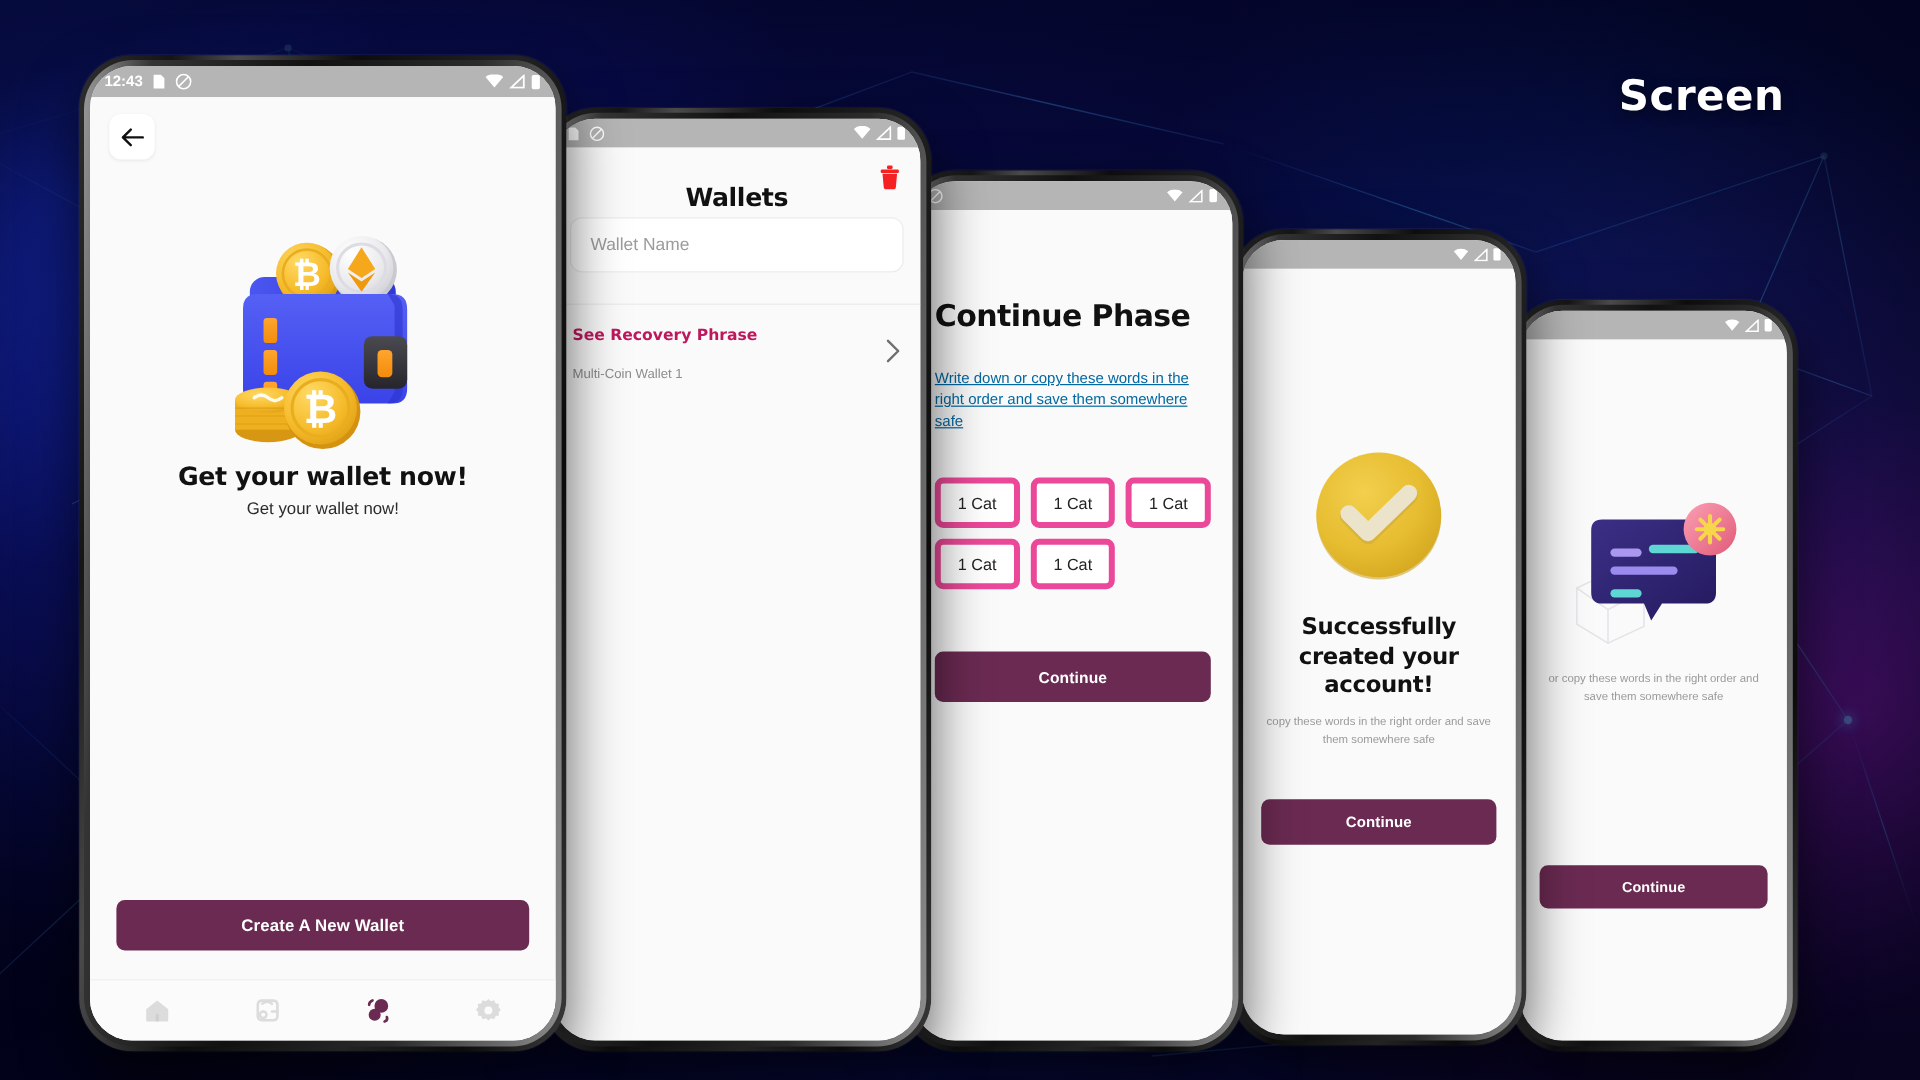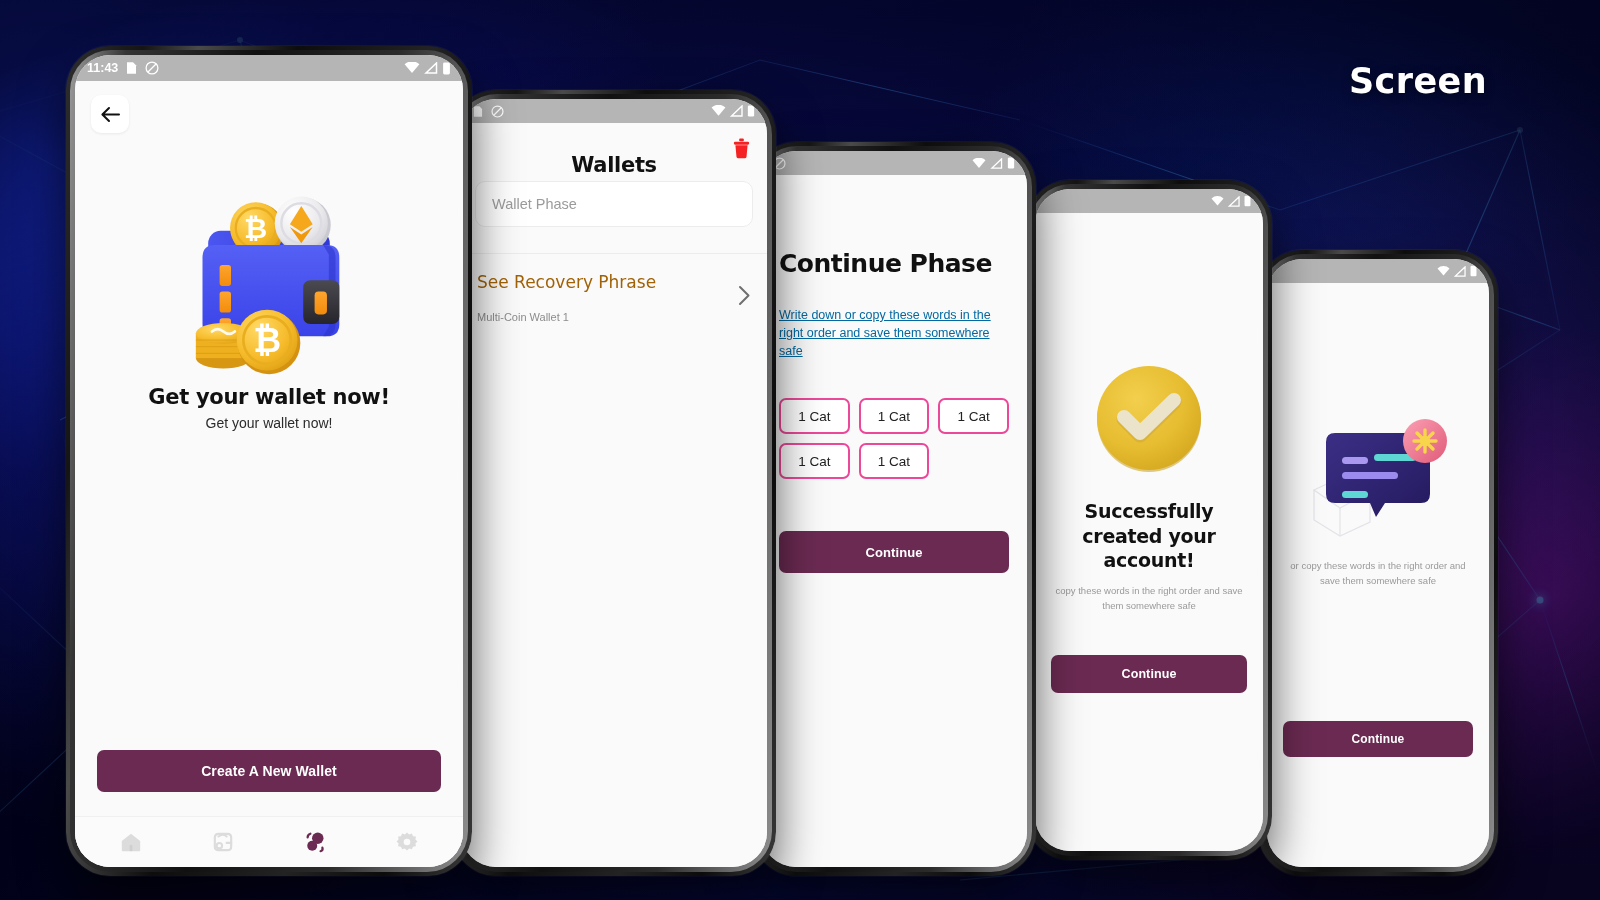--- a/index.html
+++ b/index.html
@@ -68,30 +68,30 @@
   .tabi{width:26px;height:26px;display:flex;align-items:center;justify-content:center;cursor:pointer;}
 
   
   .appbar{height:54px;flex:0 0 auto;display:flex;align-items:flex-end;justify-content:center;position:relative;padding:0 16px;}
   .appbar .at{font-family:"DejaVu Sans",sans-serif;font-weight:700;font-size:21px;color:#111;letter-spacing:-.3px;}
   .trash{position:absolute;right:16px;top:50%;transform:translateY(-50%);cursor:pointer;}
   .field{margin:4px 14px 0;height:44px;border:1px solid #ececec;border-radius:10px;background:#fff;
      display:flex;align-items:center;padding:0 16px;color:#9b9b9b;font-size:14.5px;cursor:text;}
   .sep{margin-top:26px;height:1px;background:#ececec;}
   .rowitem{padding:18px 16px;display:flex;align-items:center;cursor:pointer;}
-  .rowitem .rt{font-family:"DejaVu Sans",sans-serif;font-weight:400;font-size:17px;color:#a16207;}
+  .rowitem .rt{font-family:"DejaVu Sans",sans-serif;font-weight:700;font-size:13px;color:#be185d;}
   .rowitem .rs{font-size:11px;color:#8d8d8d;margin-top:19px;}
   .chev{margin-left:auto;color:#6f6f6f;}
 
   
   .s3pad{padding:74px 18px 0;}
   .title3{font-family:"DejaVu Sans",sans-serif;font-weight:700;font-size:25px;color:#111;letter-spacing:-.5px;}
   .sub3{font-size:12.5px;color:#0369a1;line-height:1.45;margin-top:28px;text-decoration:underline;}
   .chipgrid{display:grid;grid-template-columns:repeat(3,1fr);gap:9px;margin-top:38px;}
-  .chip{height:32px;background:#fff;border:2px solid #ec4899;border-radius:7px;
+  .chip{height:32px;background:#fff;border:5px solid #ec4899;border-radius:7px;
      display:flex;align-items:center;justify-content:center;font-size:13.5px;color:#222;cursor:pointer;}
   .spacer{flex:1 1 auto;}
 
   
   .centerwrap{flex:1 1 auto;display:flex;flex-direction:column;align-items:center;justify-content:center;
      padding:0 14px;text-align:center;}
   .title45{font-family:"DejaVu Sans",sans-serif;font-weight:700;font-size:18px;color:#111;line-height:1.3;letter-spacing:-.3px;}
   .sub45{font-size:9.5px;color:#9a9a9a;line-height:1.55;margin-top:11px;}
 
   .noselect{user-select:none;}
@@ -202,21 +202,21 @@
               </g>
             </g>
           </svg>
           <div class="sub45">or copy these words in the right order and save them somewhere safe</div>
         </div>
         <button class="btn-primary" style="margin:0 16px 110px;height:36px;font-size:12px;">Continue</button>
       </div>
     </div>
   </div>
 
-  <div class="phone" style="left:1026px;top:180px;width:228px;height:662px;z-index:6">
+  <div class="phone" style="left:1026px;top:191px;width:228px;height:662px;z-index:6">
     <div class="bezel"></div>
     <div class="screen">
       <div class="statusbar">
         <div class="sb-right">
           <svg class="sb-ico" width="13" height="11" viewBox="0 0 16 12">
               <path d="M8 11 L0.6 2.2 A11 11 0 0 1 15.4 2.2 Z" fill="#fff"></path>
             </svg>
           <svg class="sb-ico" width="12" height="11" viewBox="0 0 13 12">
               <path d="M12 1 L12 11 L1.5 11 Z" fill="none" stroke="#fff" stroke-width="1.4"></path>
             </svg>
@@ -315,21 +315,21 @@
         <div class="appbar">
           <div class="at">Wallets</div>
           <div class="trash">
             <svg width="19" height="22" viewBox="0 0 20 23">
               <rect x="2" y="5" width="16" height="3" rx="1.2" fill="#f42222"></rect>
               <rect x="7.5" y="1.5" width="5" height="3" rx="1.2" fill="#f42222"></rect>
               <path d="M3.6 8.6 h12.8 l-1.1 12.2 a1.6 1.6 0 0 1 -1.6 1.4 h-7.4 a1.6 1.6 0 0 1 -1.6 -1.4 z" fill="#f42222"></path>
             </svg>
           </div>
         </div>
-        <div class="field">Wallet Phase</div>
+        <div class="field">Wallet Name</div>
         <div class="sep"></div>
         <div class="rowitem">
           <div>
             <div class="rt">See Recovery Phrase</div>
             <div class="rs">Multi-Coin Wallet 1</div>
           </div>
           <div class="chev">
             <svg width="13" height="21" viewBox="0 0 13 21">
                 <path d="M2 2 L10.5 10.5 L2 19" fill="none" stroke="#6f6f6f" stroke-width="2" stroke-linecap="round" stroke-linejoin="round"></path>
               </svg>
@@ -337,21 +337,21 @@
         </div>
         <div class="spacer"></div>
       </div>
     </div>
   </div>
 
   <div class="phone" style="left:66px;top:46px;width:388px;height:812px;z-index:9">
     <div class="bezel"></div>
     <div class="screen">
       <div class="statusbar" style="height:26px">
-        <span>11:43</span>
+        <span>12:43</span>
         <svg class="sb-ico" width="11" height="14" viewBox="0 0 11 14">
             <path d="M1 1.2 h6 l3 3 v8.6 h-9 z" fill="#fff"></path>
           </svg>
         <svg class="sb-ico" width="14" height="14" viewBox="0 0 14 14">
             <circle cx="7" cy="7" r="5.9" fill="none" stroke="#fff" stroke-width="1.3"></circle>
             <line x1="3" y1="11" x2="11" y2="3" stroke="#fff" stroke-width="1.3"></line>
           </svg>
         <div class="sb-right">
           <svg class="sb-ico" width="16" height="12" viewBox="0 0 16 12">
               <path d="M8 11 L0.6 2.2 A11 11 0 0 1 15.4 2.2 Z" fill="#fff"></path>

